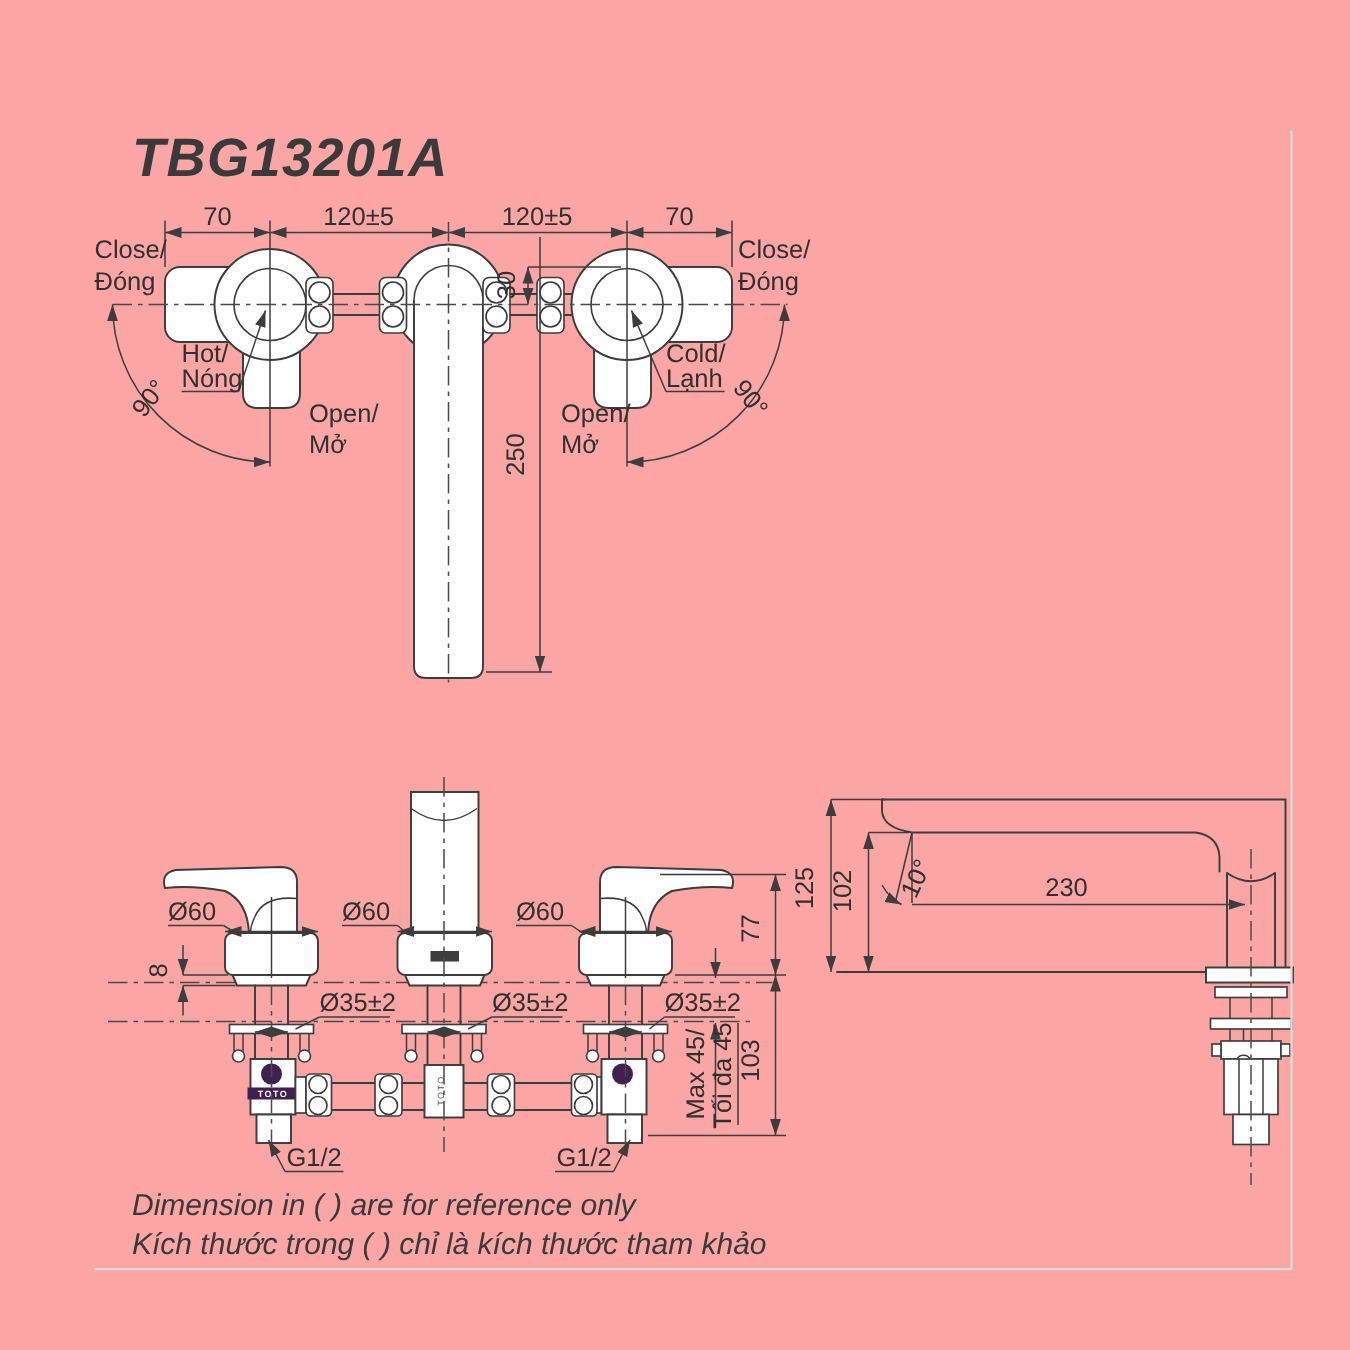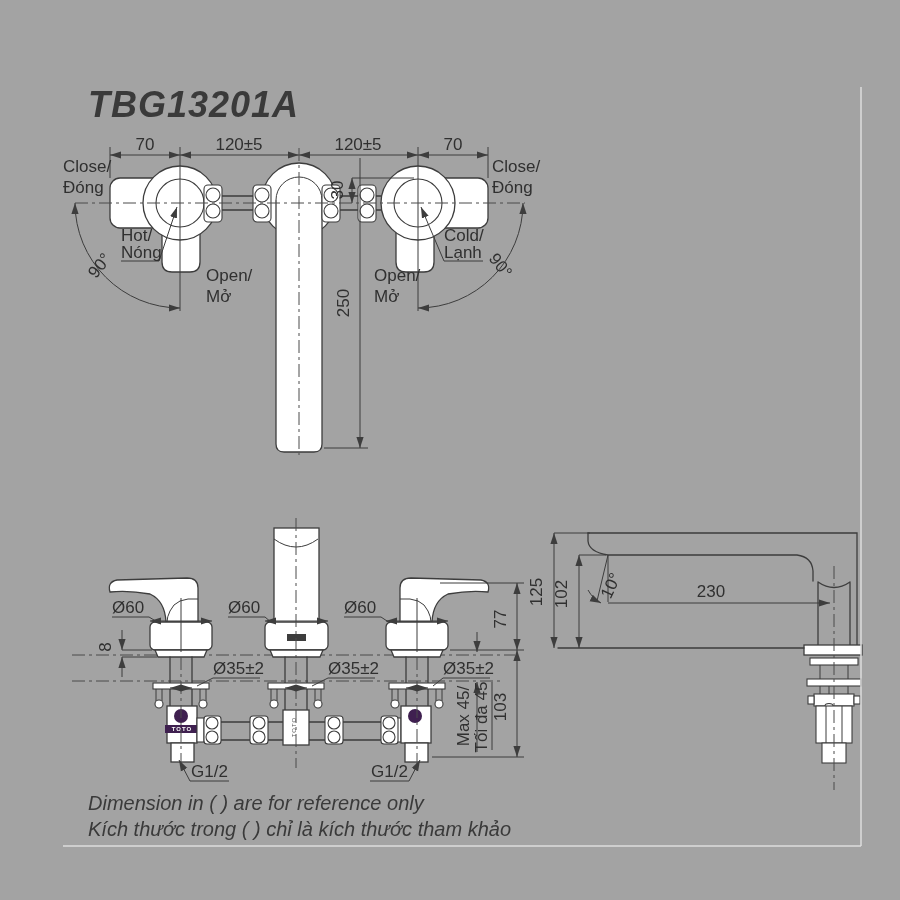--- a/index.html
+++ b/index.html
@@ -1,16 +1,16 @@
 <!DOCTYPE html>
 <html><head>
 <meta charset="utf-8">
 <style>
   html,body{margin:0;padding:0;background:#fff;}
-  .stage{position:relative;width:900px;height:900px;background:#a3a3a3;overflow:hidden;
+  .stage{position:relative;width:900px;height:900px;background:#fca5a5;overflow:hidden;
          font-family:"Liberation Sans",sans-serif;}
   svg{display:block}
   .ln{stroke:#3d3d3d;stroke-width:1.3;fill:none;stroke-linecap:round;}
   .th{stroke:#3d3d3d;stroke-width:1;fill:none;}
   .cl{stroke:#4a4a4a;stroke-width:1;fill:none;stroke-dasharray:13 4 3 4;}
   .wh{fill:#ffffff;stroke:#3d3d3d;stroke-width:1.3;}
   .whn{fill:#ffffff;stroke:#3d3d3d;stroke-width:1.1;}
   .dk{fill:#3d3d3d;stroke:none;}
   .pu{fill:#3f2050;stroke:none;}
   .txt{font-size:17px;fill:#303030;}

